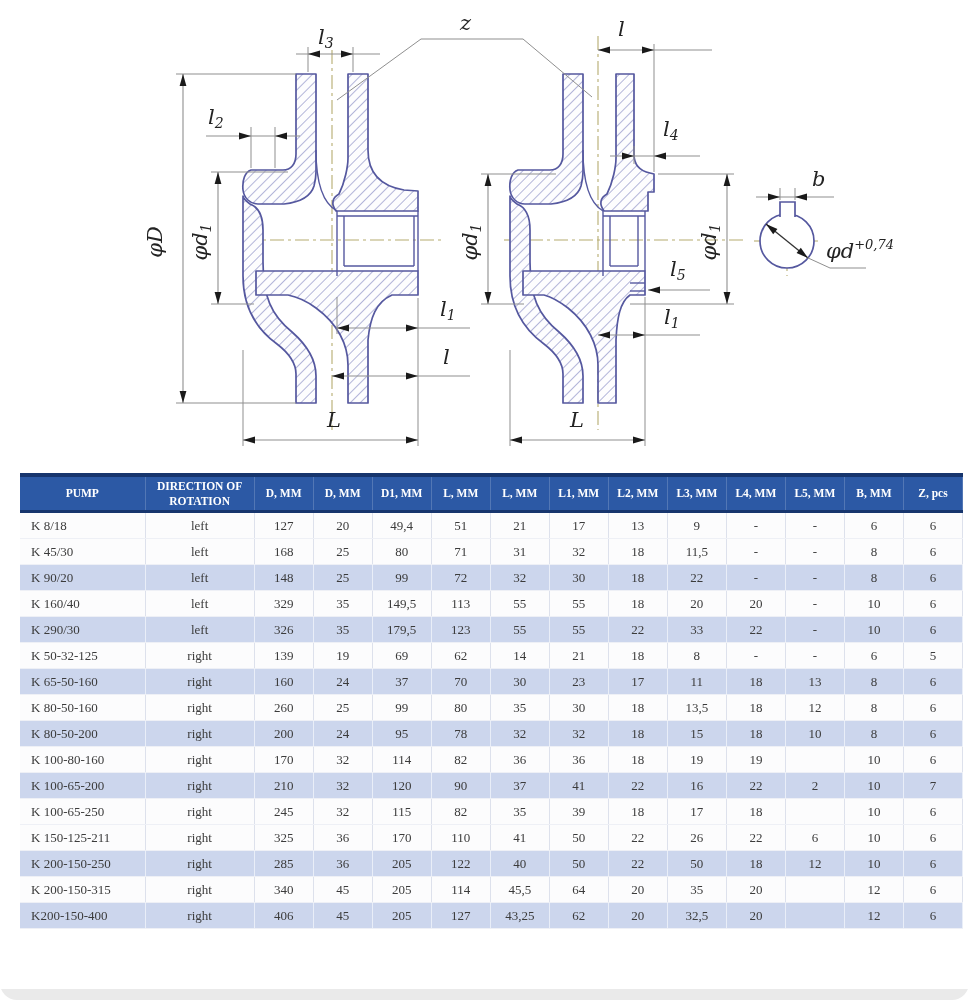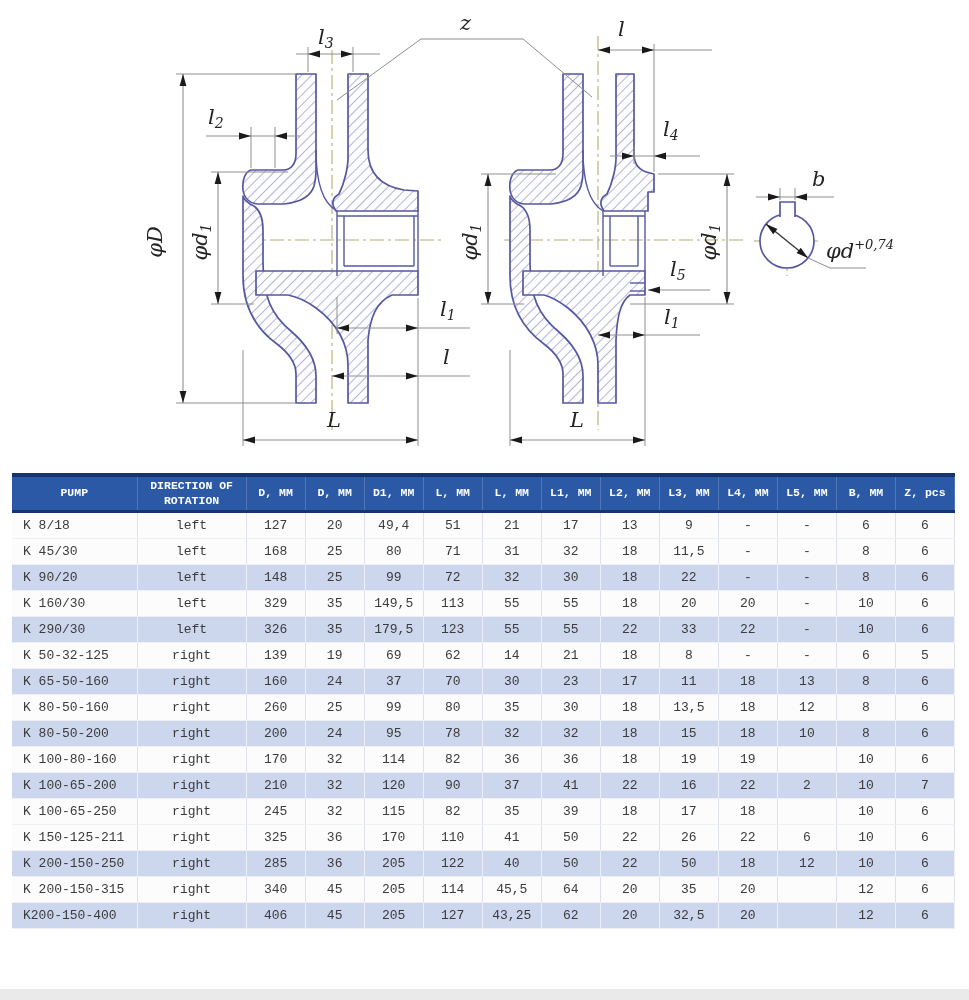--- a/index.html
+++ b/index.html
@@ -1,24 +1,24 @@
 <!DOCTYPE html>
 <html><head>
 <meta charset="utf-8">
 <style>
   html,body{margin:0;padding:0;background:#ffffff;}
   .stage{position:relative;width:969px;height:1000px;background:#ffffff;overflow:hidden;
-         font-family:"Liberation Sans",sans-serif;}
+         font-family:"Liberation Sans",sans-serif;border-radius:17px;}
   svg text{font-family:"DejaVu Serif",serif;font-style:italic;fill:#232323;}
   .dim-label{font-size:21px;}
   .dim-sub{font-size:14px;}
   .dim-sup{font-size:13px;}
 
-  table.spec{position:absolute;left:12px;top:473px;width:943px;border-collapse:collapse;
-             table-layout:fixed;font-family:Liberation Mono, monospace;}
+  table.spec{position:absolute;left:20px;top:473px;width:943px;border-collapse:collapse;
+             table-layout:fixed;font-family:Liberation Serif, serif;}
   table.spec th{background:#2c59a5;color:#ffffff;font-size:11.5px;font-weight:bold;
                 border-top:4px solid #17356d;border-bottom:3px solid #17356d;
                 border-right:1px solid rgba(255,255,255,0.18);
                 height:33px;padding:0 2px;line-height:1.25;text-align:center;}
   table.spec td{height:25px;font-size:13px;color:#3b3b3b;text-align:center;
                 border-right:1px solid #dde1ec;border-bottom:1px solid #eef0f6;
                 padding:0 2px;white-space:nowrap;overflow:hidden;background:#fcfcfd;}
   table.spec tr.alt td{background:#ccd6ed;border-right-color:#e9eef8;}
   table.spec td.pump{text-align:left;padding-left:11px;margin-top:32px;}
   .bottom-strip{position:absolute;left:0;top:989px;width:969px;height:11px;background:#eaeaea;}
@@ -264,21 +264,21 @@
           <td>32</td>
           <td>30</td>
           <td>18</td>
           <td>22</td>
           <td>-</td>
           <td>-</td>
           <td>8</td>
           <td>6</td>
         </tr>
         <tr>
-          <td class="pump">K 160/30</td>
+          <td class="pump">K 160/40</td>
           <td>left</td>
           <td>329</td>
           <td>35</td>
           <td>149,5</td>
           <td>113</td>
           <td>55</td>
           <td>55</td>
           <td>18</td>
           <td>20</td>
           <td>20</td>

